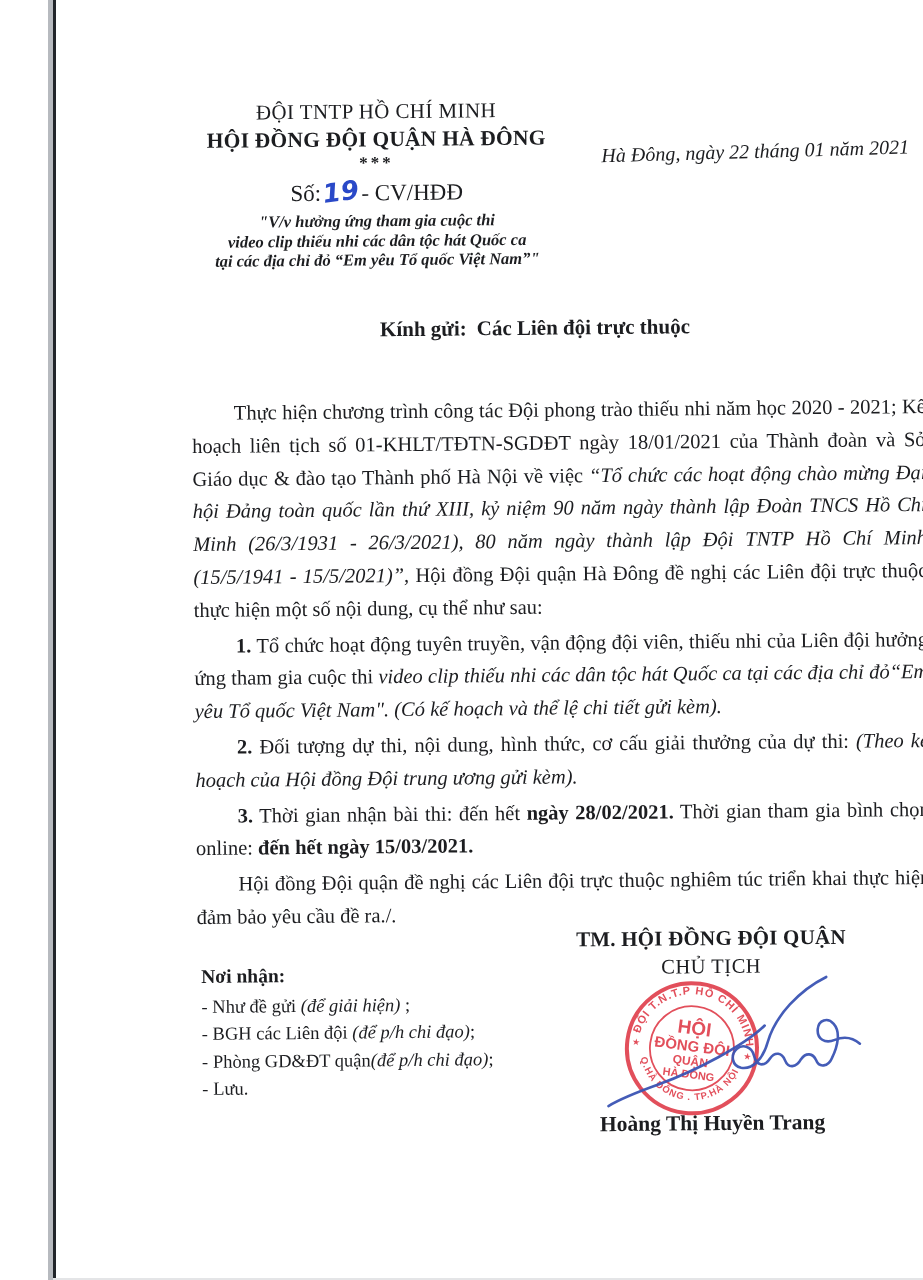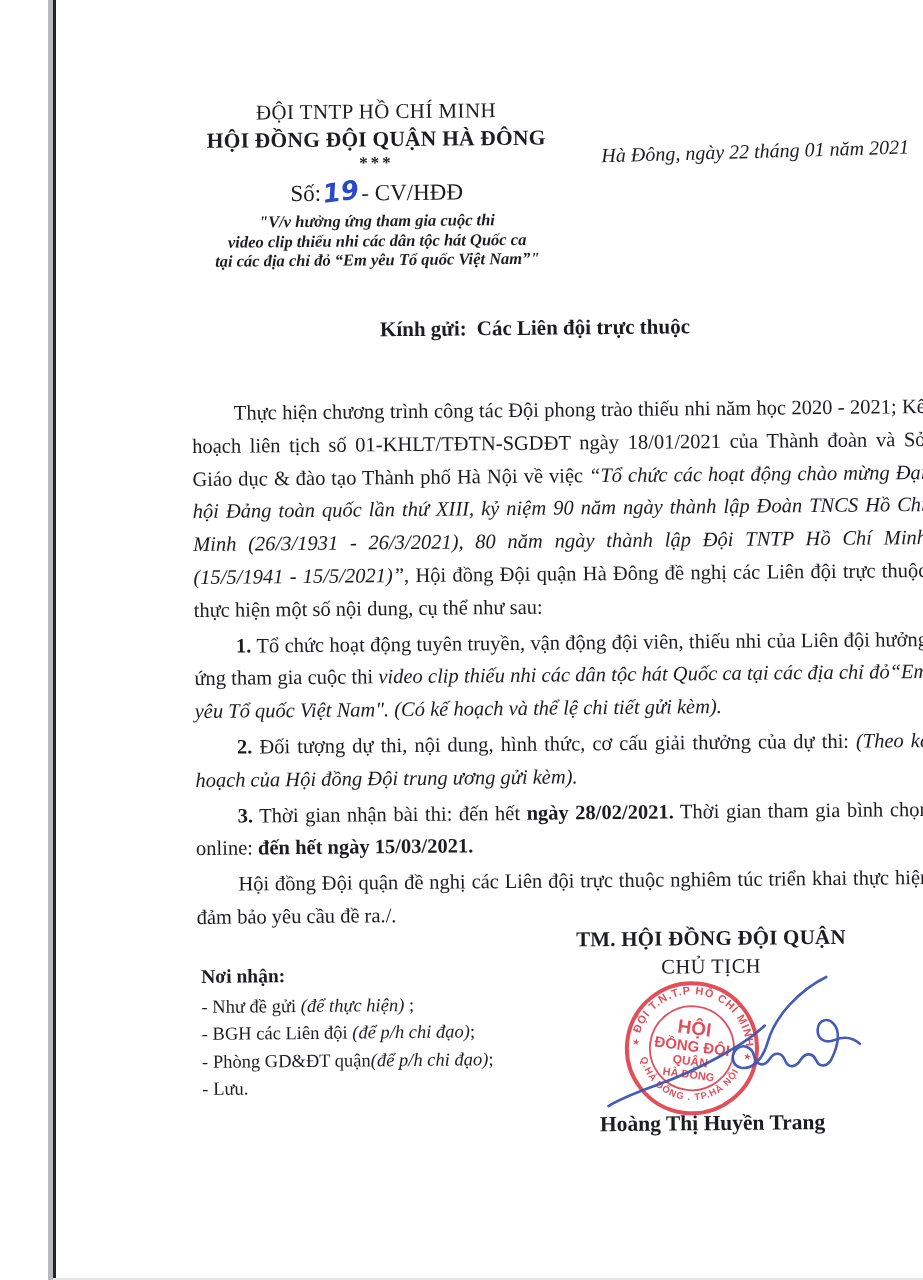--- a/index.html
+++ b/index.html
@@ -86,21 +86,21 @@
     <div class="body-text">
       <p class="para"><span>Thực hiện chương trình công tác Đội phong trào thiếu nhi năm học 2020 - 2021; Kế hoạch liên tịch số 01-KHLT/TĐTN-SGDĐT ngày 18/01/2021 của Thành đoàn và Sở Giáo dục &amp; đào tạo Thành phố Hà Nội về việc </span><span class="i">“Tổ chức các hoạt động chào mừng Đại hội Đảng toàn quốc lần thứ XIII, kỷ niệm 90 năm ngày thành lập Đoàn TNCS Hồ Chí Minh (26/3/1931 - 26/3/2021), 80 năm ngày thành lập Đội TNTP Hồ Chí Minh (15/5/1941 - 15/5/2021)”</span><span>, Hội đồng Đội quận Hà Đông đề nghị các Liên đội trực thuộc thực hiện một số nội dung, cụ thể như sau:</span></p>
       <p class="para"><span class="b">1.</span><span> Tổ chức hoạt động tuyên truyền, vận động đội viên, thiếu nhi của Liên đội hưởng ứng tham gia cuộc thi </span><span class="i">video clip thiếu nhi các dân tộc hát Quốc ca tại các địa chỉ đỏ“Em yêu Tổ quốc Việt Nam". </span><span class="i">(Có kế hoạch và thể lệ chi tiết gửi kèm).</span></p>
       <p class="para"><span class="b">2.</span><span> Đối tượng dự thi, nội dung, hình thức, cơ cấu giải thưởng của dự thi: </span><span class="i">(Theo kế hoạch của Hội đồng Đội trung ương gửi kèm).</span></p>
       <p class="para"><span class="b">3.</span><span> Thời gian nhận bài thi: đến hết </span><span class="b">ngày 28/02/2021.</span><span> Thời gian tham gia bình chọn online: </span><span class="b">đến hết ngày 15/03/2021.</span></p>
       <p class="para"><span>Hội đồng Đội quận đề nghị các Liên đội trực thuộc nghiêm túc triển khai thực hiện đảm bảo yêu cầu đề ra./.</span></p>
     </div>
 
     <div class="recv">
       <div class="recv-title">Nơi nhận:</div>
-      <div class="recv-item"><span>- Như đề gửi </span><span class="i">(để thực hiện)</span><span> ;</span></div>
+      <div class="recv-item"><span>- Như đề gửi </span><span class="i">(để giải hiện)</span><span> ;</span></div>
       <div class="recv-item"><span>- BGH các Liên đội </span><span class="i">(để p/h chi đạo)</span><span>;</span></div>
       <div class="recv-item"><span>- Phòng GD&amp;ĐT quận</span><span class="i">(để p/h chi đạo)</span><span>;</span></div>
       <div class="recv-item"><span>- Lưu.</span></div>
     </div>
 
     <div class="sign-head">
       <div class="sign-org">TM. HỘI ĐỒNG ĐỘI QUẬN</div>
       <div class="sign-title">CHỦ TỊCH</div>
     </div>
 

